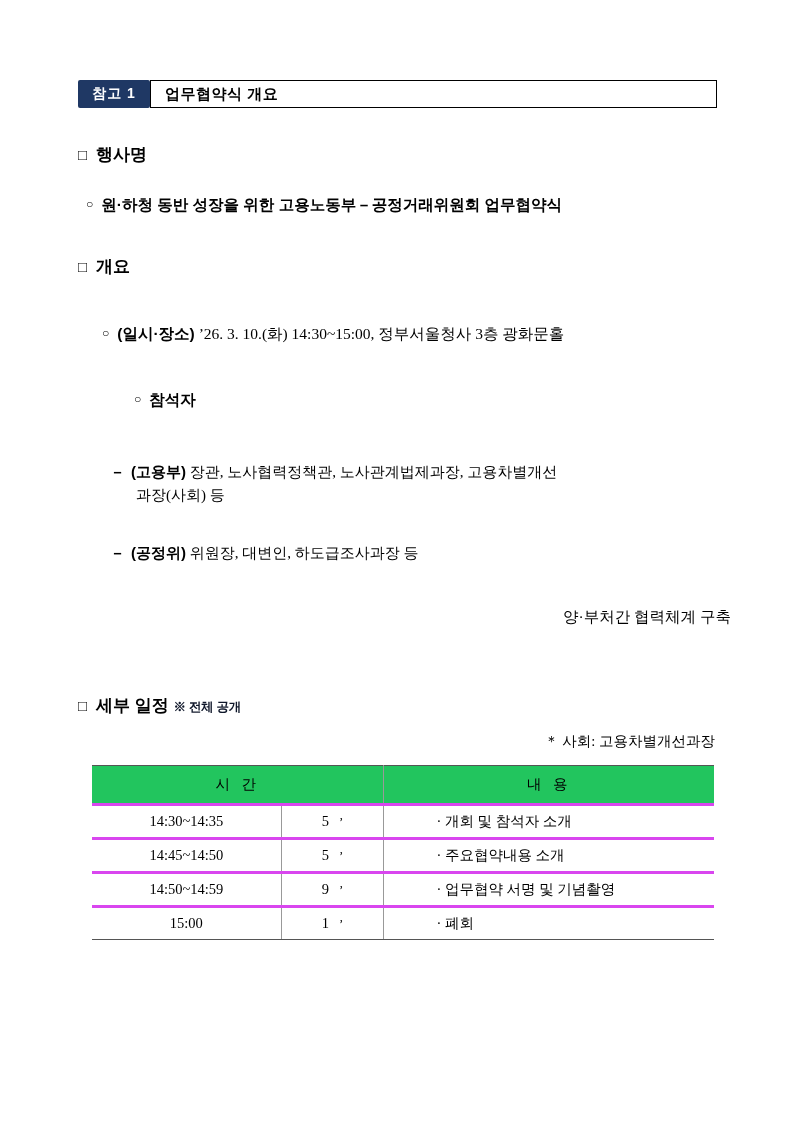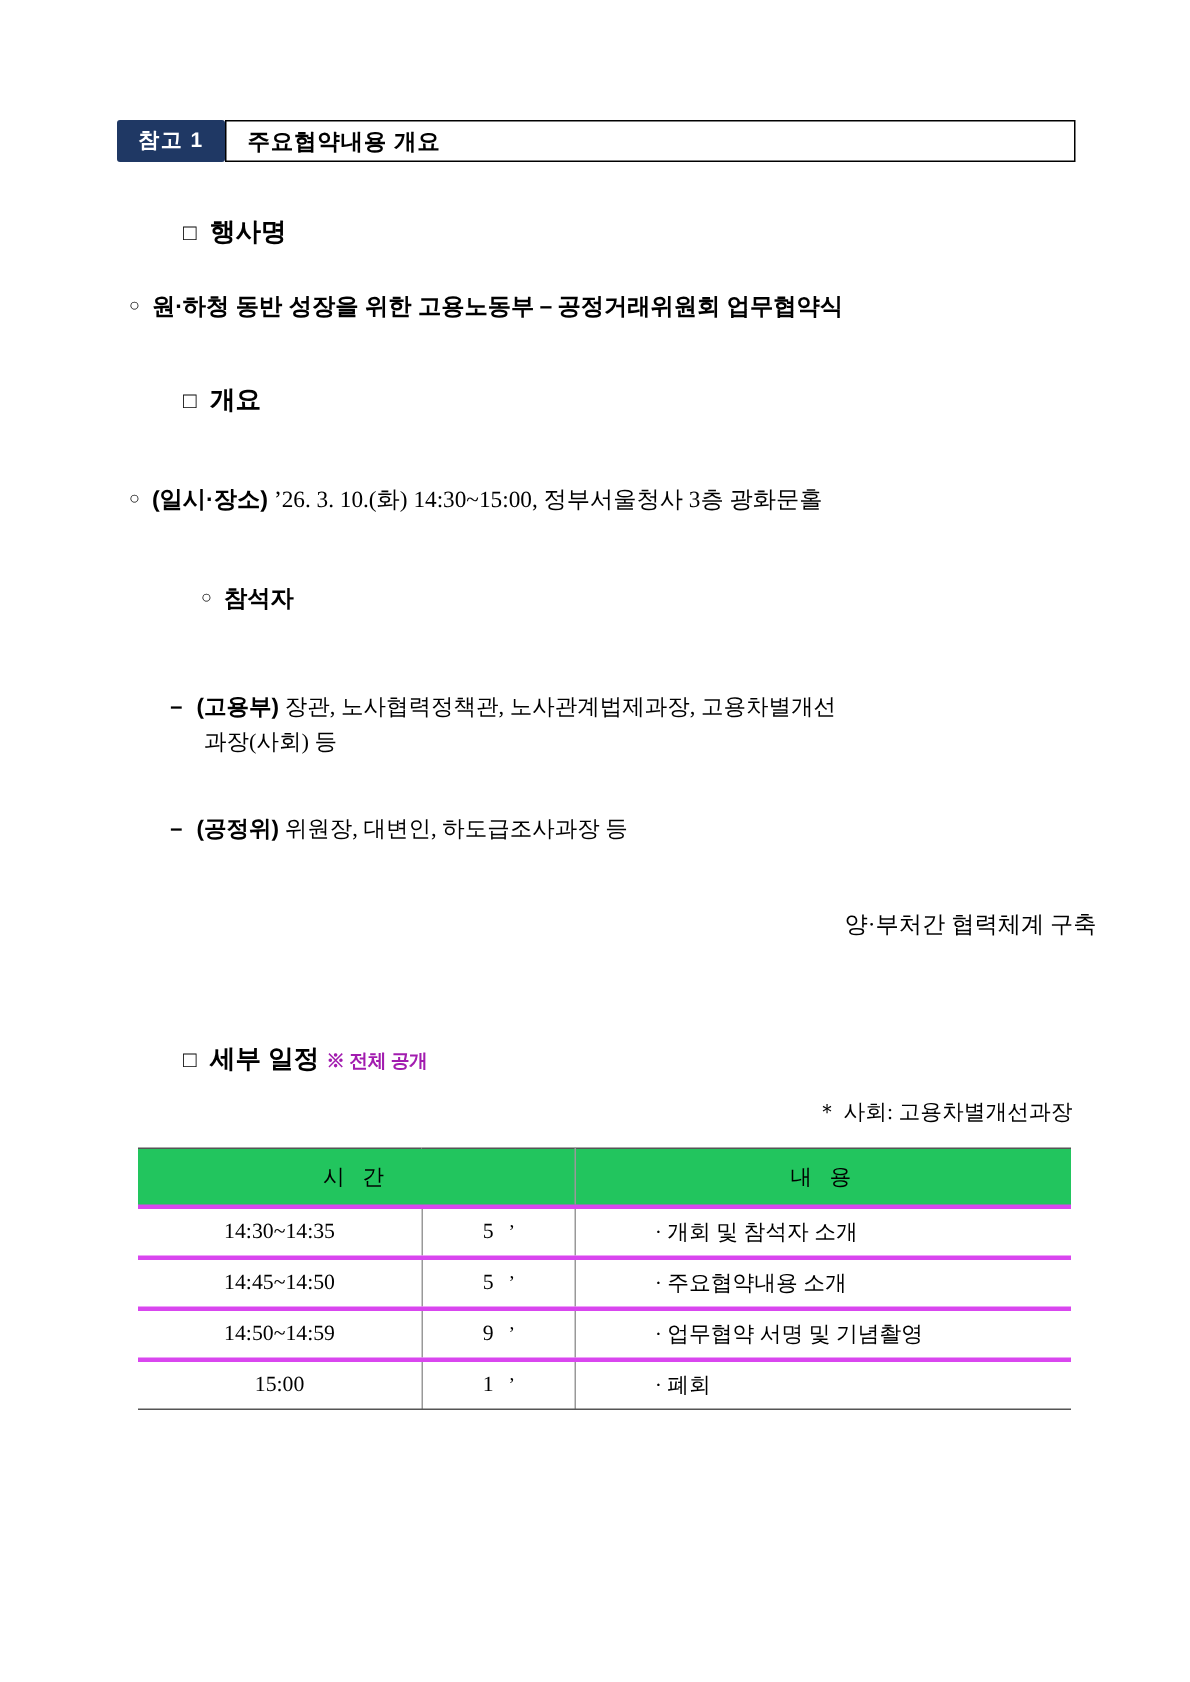--- a/index.html
+++ b/index.html
@@ -63,21 +63,20 @@
   
   .blk {
     position: absolute;
     font-size: 15px;
     line-height: 1.5;
   }
   .lvl1 {
     font-family: "Liberation Sans", sans-serif;
     font-weight: bold;
     font-size: 17px;
-    margin-left: 44px;
   }
   .lvl1 .mark { margin-right: 9px; font-size: 15px; }
 
   .lvl2 {
     font-size: 15.5px;
   }
   .lvl2 .mark {
     margin-right: 8px;
     font-size: 12px;
     vertical-align: 2px;
@@ -87,21 +86,21 @@
     font-weight: bold;
   }
   .lvl3 {
     font-size: 15px;
   }
   .lvl3 .mark {
     margin-right: 6px;
     font-weight: bold;
   }
   .note-blue {
-    color: #a21caf;
+    color: #0f172a;
     font-family: "Liberation Sans", sans-serif;
     font-weight: bold;
     font-size: 12.5px;
     letter-spacing: -0.3px;
   }
 
   .hanging {
     display: block;
   }
   .sub-indent {
@@ -157,36 +156,36 @@
   .desc-line { display: block; margin-left: 36px; }
   .desc-sub { display: block; padding-left: 16px; }
 </style>
 </head>
 <body>
 
 <div class="page">
 
   <div class="header-row">
     <div class="ref-tag">참고 1</div>
-    <div class="ref-title">주요협약내용 개요</div>
+    <div class="ref-title">업무협약식 개요</div>
   </div>
 
   <div class="blk lvl1" style="left:78px; top:142px;">
     <span class="mark">□</span><span>행사명</span>
   </div>
 
   <div class="blk lvl2 bold-sans" style="left:86px; top:193px; width:650px;">
     <span class="mark">○</span><span>원·하청 동반 성장을 위한 고용노동부－공정거래위원회 업무협약식</span>
   </div>
 
   <div class="blk lvl1" style="left:78px; top:254px;">
     <span class="mark">□</span><span>개요</span>
   </div>
 
-  <div class="blk lvl2" style="left:86px; top:322px; width:660px;">
+  <div class="blk lvl2" style="left:102px; top:322px; width:660px;">
     <span class="mark">○</span><span class="bold-sans">(일시·장소)</span>
     <span>’26. 3. 10.(화) 14:30~15:00, 정부서울청사 3층 광화문홀</span>
   </div>
 
   <div class="blk lvl2" style="left:86px; top:388px;margin-left:48px;">
     <span class="mark">○</span><span class="bold-sans">참석자</span>
   </div>
 
   <div class="blk lvl3" style="left:110px; top:461px; width:625px;">
     <span class="hanging">

